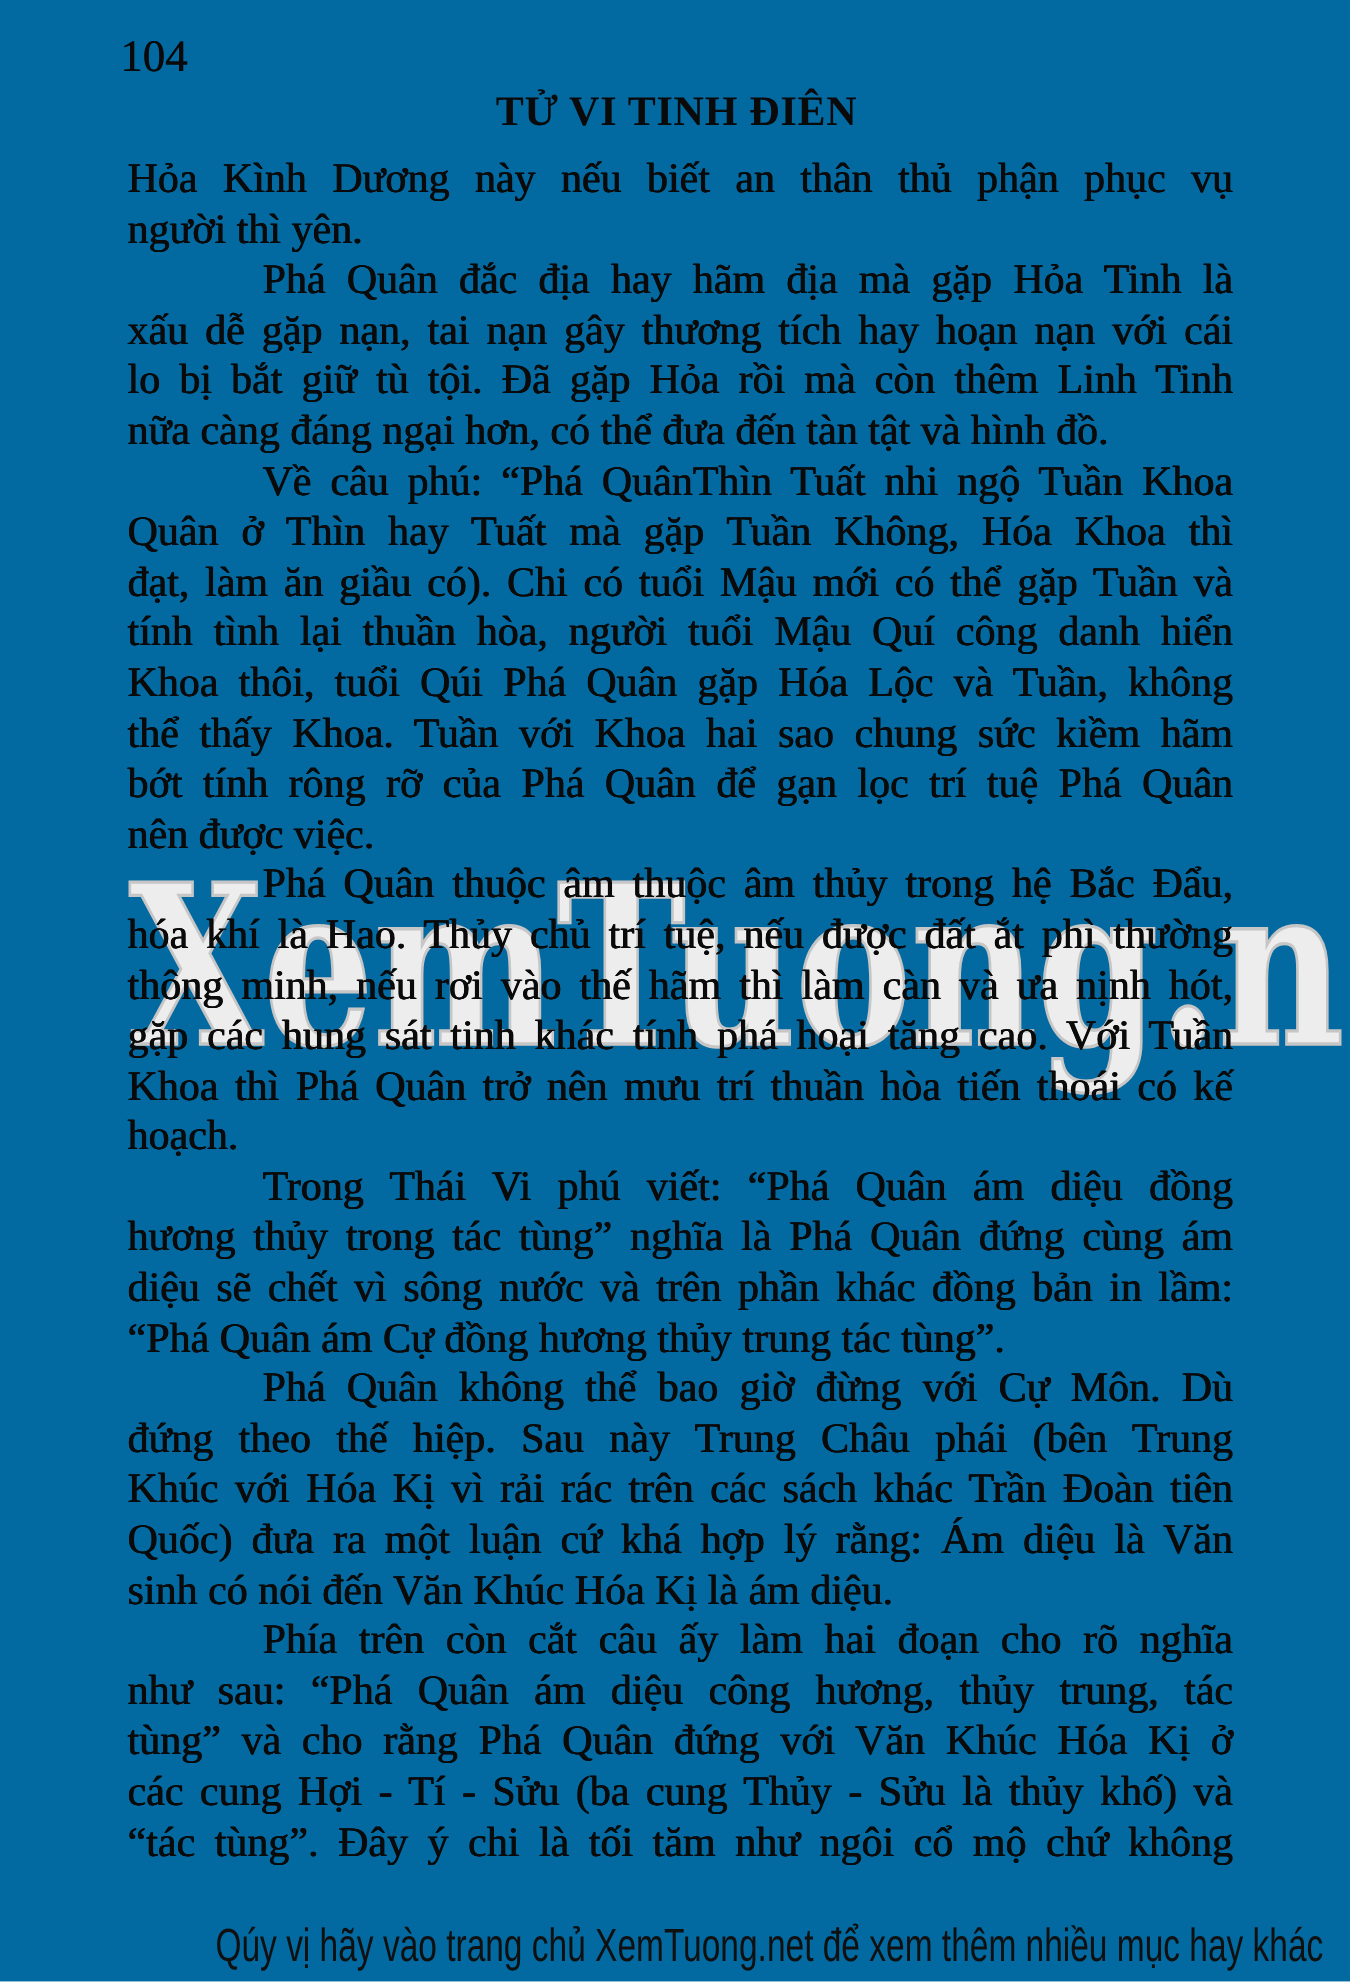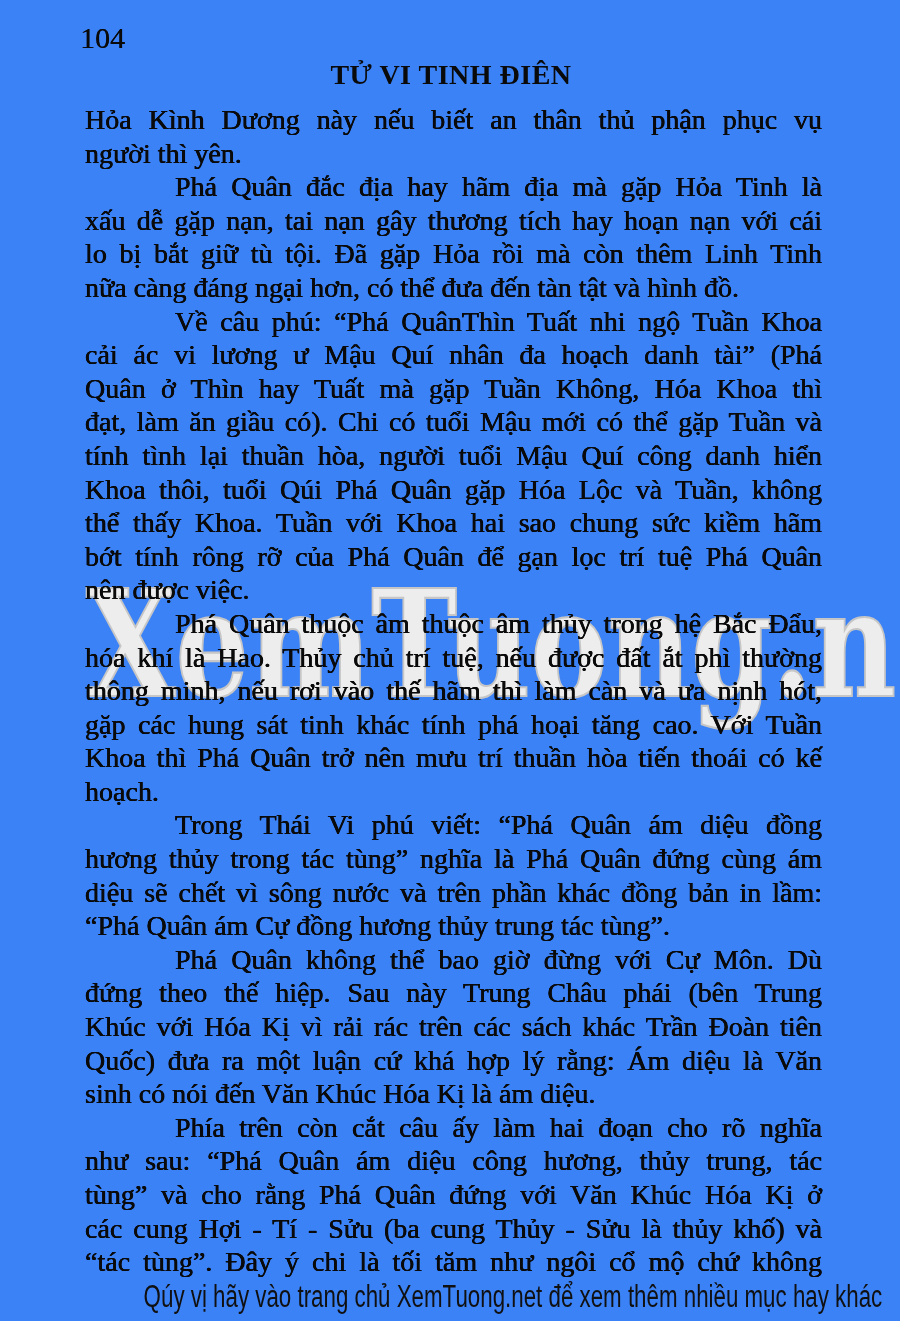--- a/index.html
+++ b/index.html
@@ -4,21 +4,21 @@
 <style>
   html, body {
     margin: 0;
     padding: 0;
     background: #ffffff;
   }
   .page {
     position: relative;
     width: 900px;
     height: 1321px;
-    background: #3b82f6;
+    background: #0369a1;
     overflow: hidden;
     font-family: "Liberation Serif", serif;
     color: #0a0a0a;
   }
   
   .page-header {
     position: absolute;
     top: 22px;
     left: 80px;
     right: 78px;
@@ -119,21 +119,20 @@
         <div class="line endline">người thì yên.</div>
       </div>
       <div>
         <div class="line indent">Phá Quân đắc địa hay hãm địa mà gặp Hỏa Tinh là</div>
         <div class="line">xấu dễ gặp nạn, tai nạn gây thương tích hay hoạn nạn với cái</div>
         <div class="line">lo bị bắt giữ tù tội. Đã gặp Hỏa rồi mà còn thêm Linh Tinh</div>
         <div class="line endline">nữa càng đáng ngại hơn, có thể đưa đến tàn tật và hình đồ.</div>
       </div>
       <div>
         <div class="line indent">Về câu phú: “Phá QuânThìn Tuất nhi ngộ Tuần Khoa</div>
-        <div class="line">cải ác vi lương ư Mậu Quí nhân đa hoạch danh tài” (Phá</div>
         <div class="line">Quân ở Thìn hay Tuất mà gặp Tuần Không, Hóa Khoa thì</div>
         <div class="line">đạt, làm ăn giầu có). Chi có tuổi Mậu mới có thể gặp Tuần và</div>
         <div class="line">tính tình lại thuần hòa, người tuổi Mậu Quí công danh hiển</div>
         <div class="line">Khoa thôi, tuổi Qúi Phá Quân gặp Hóa Lộc và Tuần, không</div>
         <div class="line">thể thấy Khoa. Tuần với Khoa hai sao chung sức kiềm hãm</div>
         <div class="line">bớt tính rông rỡ của Phá Quân để gạn lọc trí tuệ Phá Quân</div>
         <div class="line endline">nên được việc.</div>
       </div>
       <div>
         <div class="line indent">Phá Quân thuộc âm thuộc âm thủy trong hệ Bắc Đẩu,</div>

